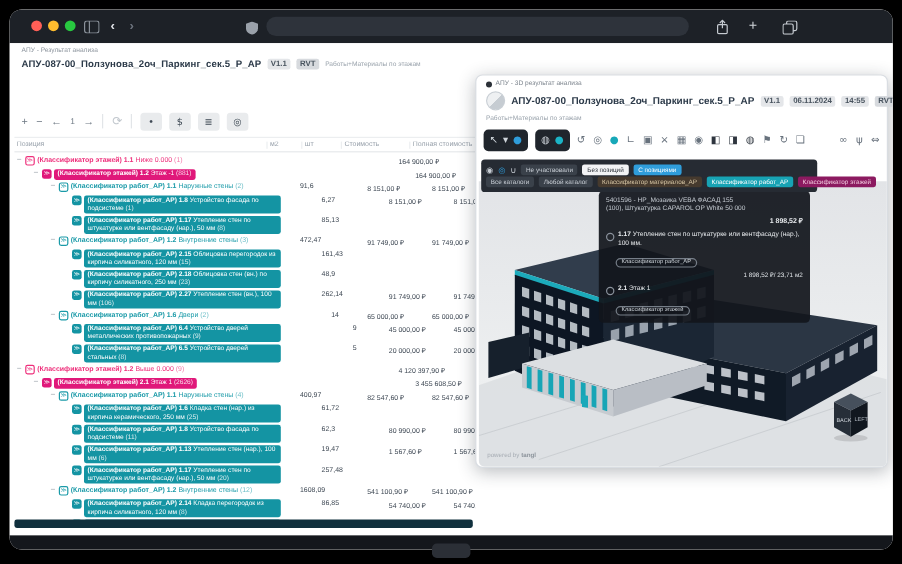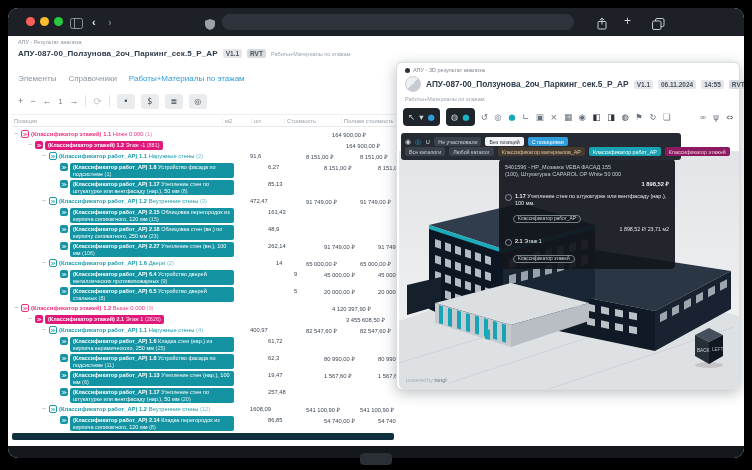--- a/index.html
+++ b/index.html
@@ -156,25 +156,20 @@
   <div class="page">
     <div class="caption">АПУ - Результат анализа</div>
 
     <div class="titlerow">
       <span class="doc-title">АПУ-087-00_Ползунова_2оч_Паркинг_сек.5_Р_АР</span>
       <span class="badge">V1.1</span>
       <span class="badge dark">RVT</span>
       <span class="crumbtxt">Работы+Материалы по этажам</span>
     </div>
 
-    <div class="tabs">
-      <span class="tab">Элементы</span>
-      <span class="tab">Справочники</span>
-      <span class="tab active">Работы+Материалы по этажам</span>
-    </div>
 
     <div class="ttoolbar">
       <span>+</span>
       <span>−</span>
       <span>←</span>
       <span style="font-size:7px">1</span>
       <span>→</span>
       <span class="sep"></span>
       <span class="refresh ico">⟳</span>
       <span class="sep"></span>

